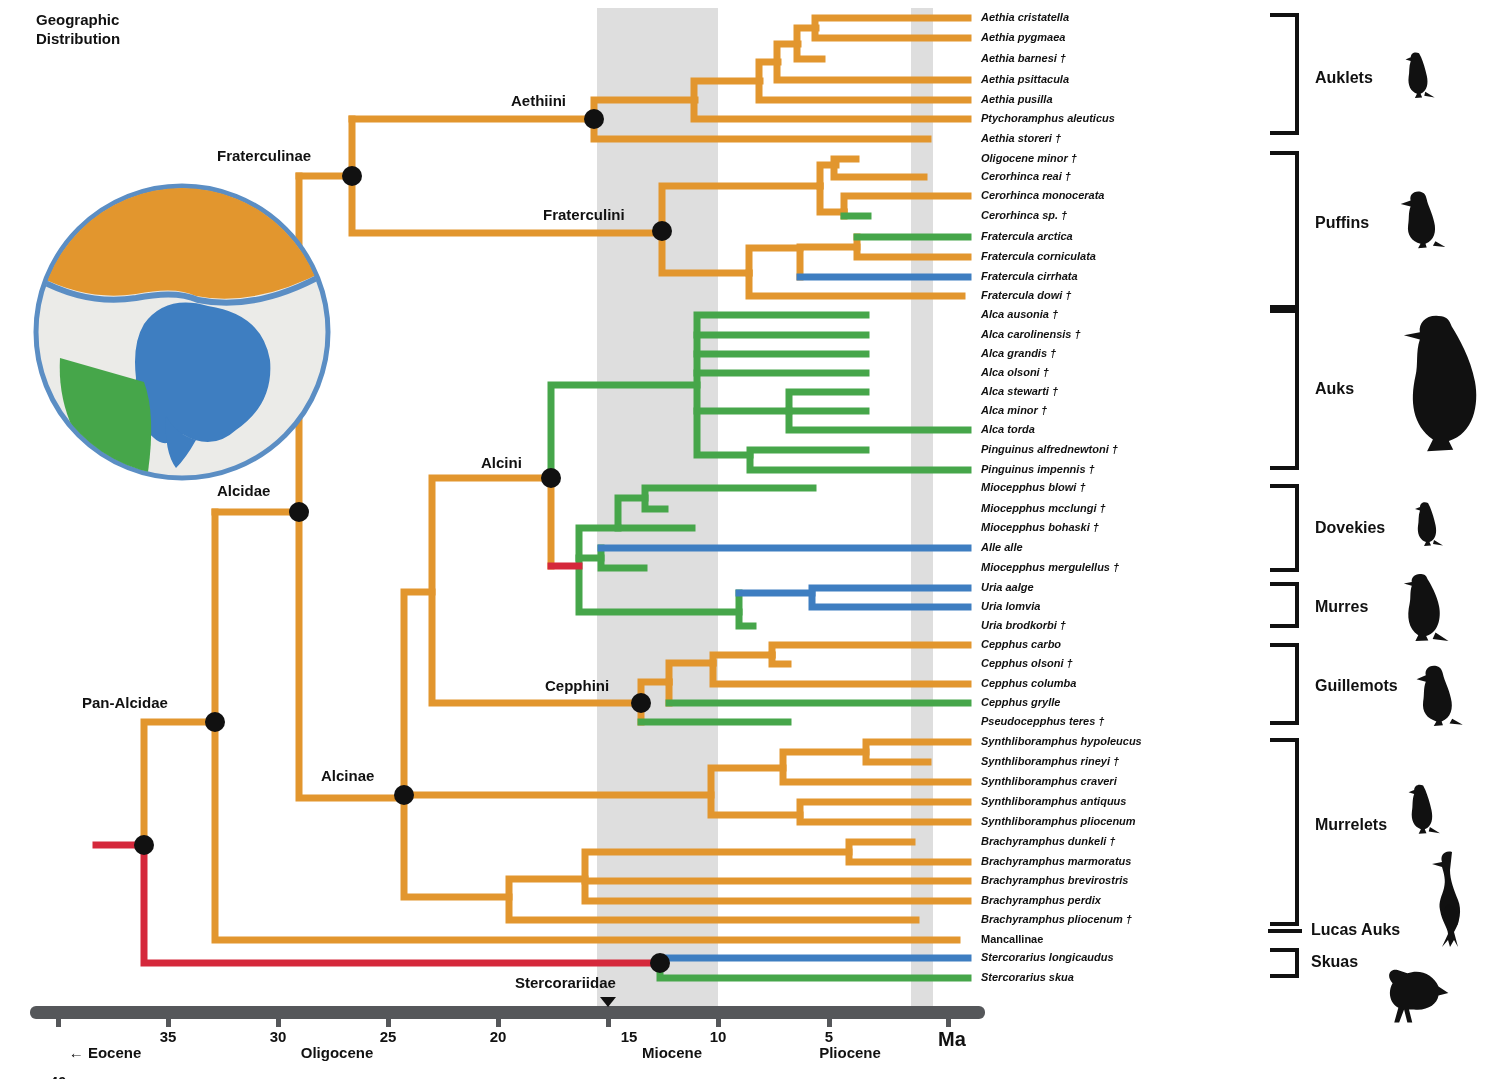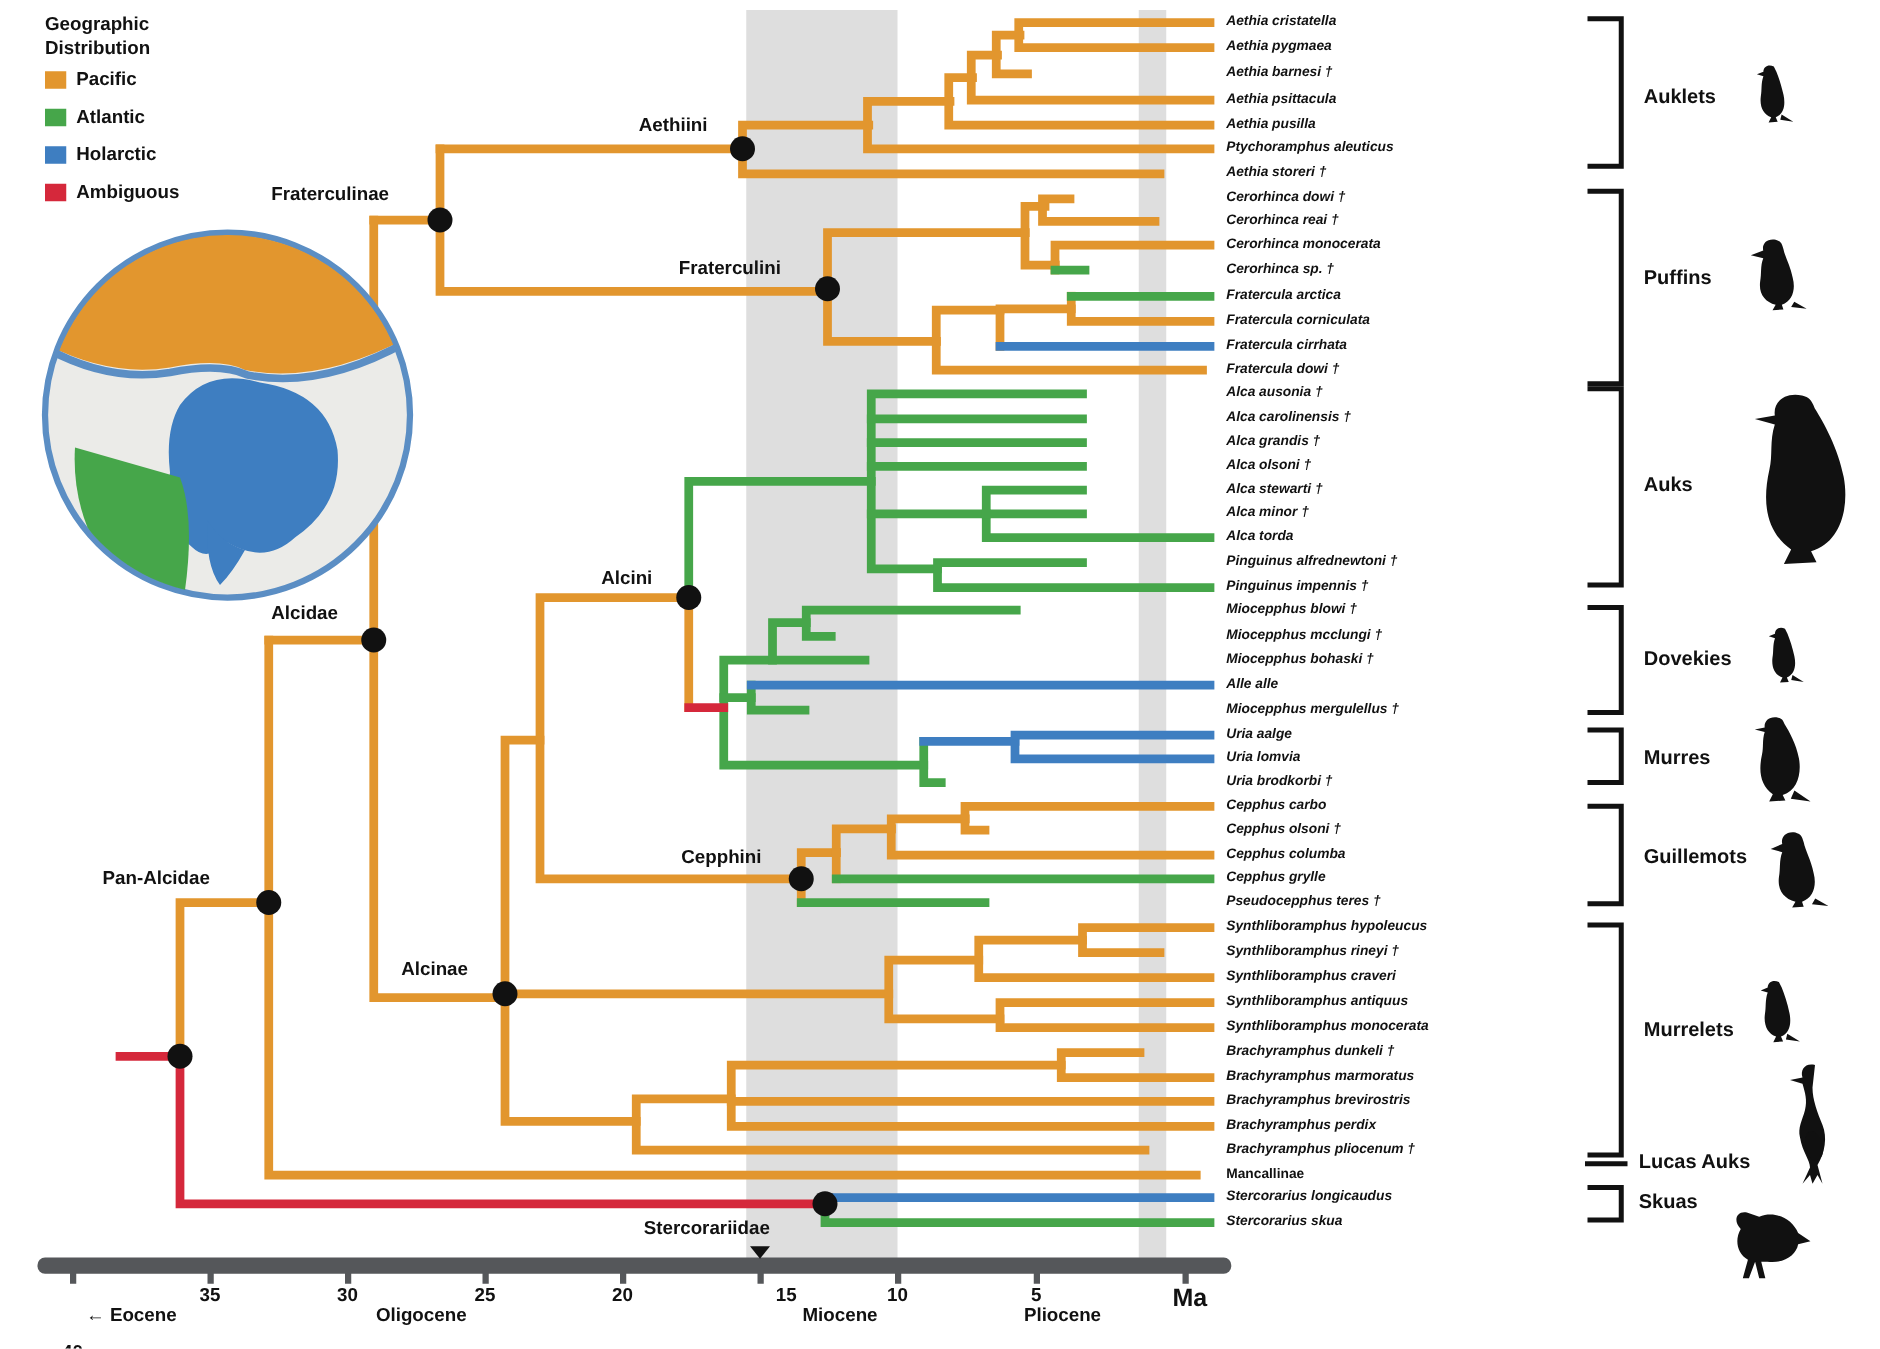--- a/index.html
+++ b/index.html
@@ -208,38 +208,20 @@
       <path d="M10,96 Q60,124 110,116 Q150,108 172,118 Q232,130 302,90" fill="none" stroke="var(--globe-ring)" stroke-width="6"></path>
       <path d="M118,142 Q140,112 182,124 Q236,132 244,178 Q248,222 210,248 Q186,270 156,252 Q140,268 128,256 Q104,236 110,196 Q106,162 118,142 Z" fill="var(--holarctic)"></path>
       <path d="M140,234 Q150,252 170,258 Q160,276 150,286 Q138,270 140,234 Z" fill="var(--holarctic)"></path>
       <path d="M34,176 L118,200 Q130,232 122,290 Q70,282 44,240 Q32,210 34,176 Z" fill="var(--atlantic)"></path>
     </g>
   </svg>
 
   <div class="abs" style="left:36px;top:10px;">
     <div class="legend-title">Geographic</div>
     <div class="legend-title">Distribution</div>
-    <div id="legend-items">
-        <div class="legend-item" style="margin-top: 7px;">
-          <span class="swatch" style="background: rgb(226, 150, 46);"></span>
-          <span>Pacific</span>
-        </div>
-        <div class="legend-item" style="margin-top: 13px;">
-          <span class="swatch" style="background: rgb(70, 166, 74);"></span>
-          <span>Atlantic</span>
-        </div>
-        <div class="legend-item" style="margin-top: 13px;">
-          <span class="swatch" style="background: rgb(62, 126, 193);"></span>
-          <span>Holarctic</span>
-        </div>
-        <div class="legend-item" style="margin-top: 13px;">
-          <span class="swatch" style="background: rgb(213, 40, 59);"></span>
-          <span>Ambiguous</span>
-        </div>
-      </div>
   </div>
 
   <div id="clade-layer">
       <div class="abs clade-label" style="left: 511px; top: 92px;">Aethiini</div>
       <div class="abs clade-label" style="left: 217px; top: 147px;">Fraterculinae</div>
       <div class="abs clade-label" style="left: 543px; top: 206px;">Fraterculini</div>
       <div class="abs clade-label" style="left: 217px; top: 482px;">Alcidae</div>
       <div class="abs clade-label" style="left: 481px; top: 454px;">Alcini</div>
       <div class="abs clade-label" style="left: 545px; top: 677px;">Cepphini</div>
       <div class="abs clade-label" style="left: 321px; top: 767px;">Alcinae</div>
@@ -247,21 +229,21 @@
       <div class="abs clade-label" style="left: 515px; top: 974px;">Stercorariidae</div>
     </div>
   <div id="species-layer">
       <div class="abs species-label" style="left: 981px; top: 8px;">Aethia cristatella</div>
       <div class="abs species-label" style="left: 981px; top: 28px;">Aethia pygmaea</div>
       <div class="abs species-label" style="left: 981px; top: 49px;">Aethia barnesi †</div>
       <div class="abs species-label" style="left: 981px; top: 70px;">Aethia psittacula</div>
       <div class="abs species-label" style="left: 981px; top: 90px;">Aethia pusilla</div>
       <div class="abs species-label" style="left: 981px; top: 109px;">Ptychoramphus aleuticus</div>
       <div class="abs species-label" style="left: 981px; top: 129px;">Aethia storeri †</div>
-      <div class="abs species-label" style="left: 981px; top: 149px;">Cerorhinca dowi †</div>
+      <div class="abs species-label" style="left: 981px; top: 149px;">Oligocene minor †</div>
       <div class="abs species-label" style="left: 981px; top: 167px;">Cerorhinca reai †</div>
       <div class="abs species-label" style="left: 981px; top: 186px;">Cerorhinca monocerata</div>
       <div class="abs species-label" style="left: 981px; top: 206px;">Cerorhinca sp. †</div>
       <div class="abs species-label" style="left: 981px; top: 227px;">Fratercula arctica</div>
       <div class="abs species-label" style="left: 981px; top: 247px;">Fratercula corniculata</div>
       <div class="abs species-label" style="left: 981px; top: 267px;">Fratercula cirrhata</div>
       <div class="abs species-label" style="left: 981px; top: 286px;">Fratercula dowi †</div>
       <div class="abs species-label" style="left: 981px; top: 305px;">Alca ausonia †</div>
       <div class="abs species-label" style="left: 981px; top: 325px;">Alca carolinensis †</div>
       <div class="abs species-label" style="left: 981px; top: 344px;">Alca grandis †</div>
@@ -281,21 +263,21 @@
       <div class="abs species-label" style="left: 981px; top: 616px;">Uria brodkorbi †</div>
       <div class="abs species-label" style="left: 981px; top: 635px;">Cepphus carbo</div>
       <div class="abs species-label" style="left: 981px; top: 654px;">Cepphus olsoni †</div>
       <div class="abs species-label" style="left: 981px; top: 674px;">Cepphus columba</div>
       <div class="abs species-label" style="left: 981px; top: 693px;">Cepphus grylle</div>
       <div class="abs species-label" style="left: 981px; top: 712px;">Pseudocepphus teres †</div>
       <div class="abs species-label" style="left: 981px; top: 732px;">Synthliboramphus hypoleucus</div>
       <div class="abs species-label" style="left: 981px; top: 752px;">Synthliboramphus rineyi †</div>
       <div class="abs species-label" style="left: 981px; top: 772px;">Synthliboramphus craveri</div>
       <div class="abs species-label" style="left: 981px; top: 792px;">Synthliboramphus antiquus</div>
-      <div class="abs species-label" style="left: 981px; top: 812px;">Synthliboramphus monocerata</div>
+      <div class="abs species-label" style="left: 981px; top: 812px;">Synthliboramphus pliocenum</div>
       <div class="abs species-label" style="left: 981px; top: 832px;">Brachyramphus dunkeli †</div>
       <div class="abs species-label" style="left: 981px; top: 852px;">Brachyramphus marmoratus</div>
       <div class="abs species-label" style="left: 981px; top: 871px;">Brachyramphus brevirostris</div>
       <div class="abs species-label" style="left: 981px; top: 891px;">Brachyramphus perdix</div>
       <div class="abs species-label" style="left: 981px; top: 910px;">Brachyramphus pliocenum †</div>
       <div class="abs species-label roman" style="left: 981px; top: 930px;">Mancallinae</div>
       <div class="abs species-label" style="left: 981px; top: 948px;">Stercorarius longicaudus</div>
       <div class="abs species-label" style="left: 981px; top: 968px;">Stercorarius skua</div>
     </div>
   <div id="group-layer">

